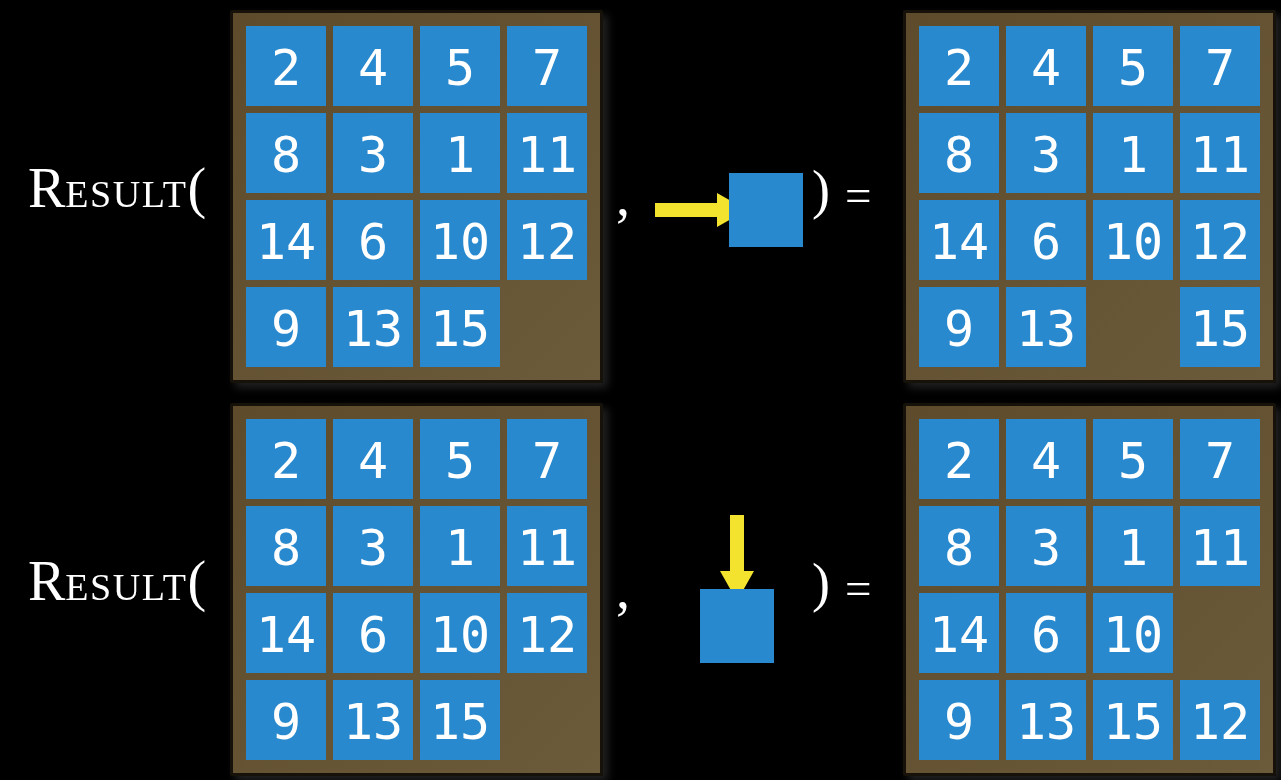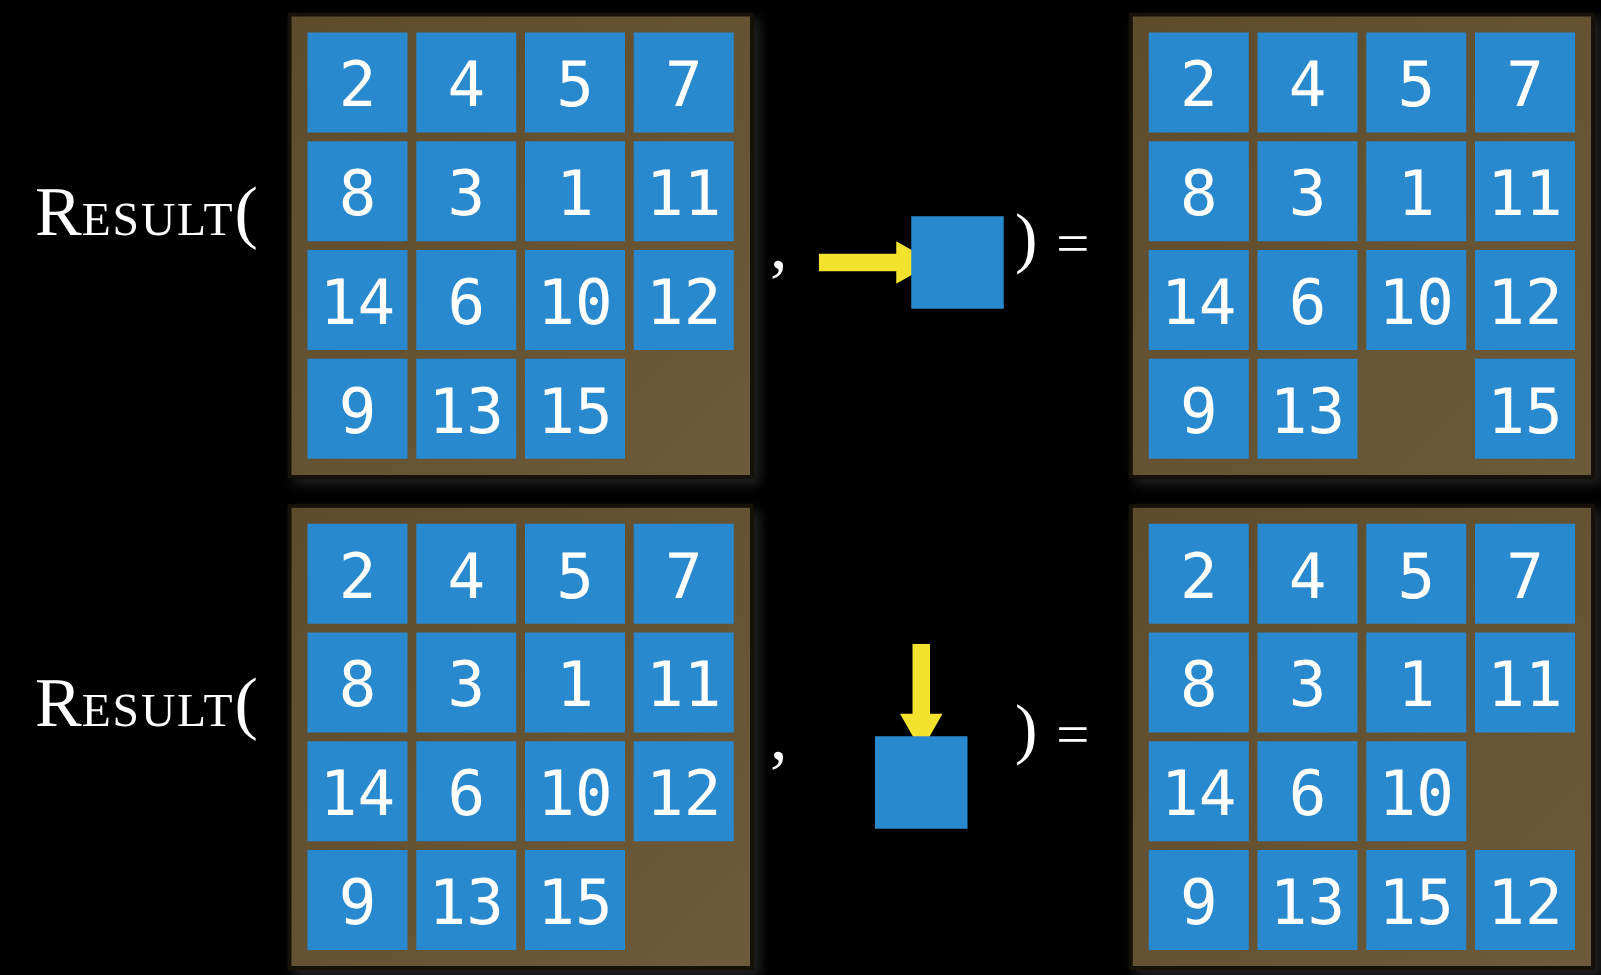--- a/index.html
+++ b/index.html
@@ -12,21 +12,21 @@
     font-family: "Liberation Serif", "DejaVu Serif", serif;
     color: #ffffff;
   }
   .equation {
     position: absolute; left: 0; width: 1281px; height: 387px;
   }
   .eq-0 { top: 0; }
   .eq-1 { top: 393px; }
 
   .fn-label {
-    position: absolute; left: 28px; top: 142px;
+    position: absolute; left: 28px; top: 160px;
     line-height: 1; white-space: nowrap; color: #fff;
   }
   .lbl-initial, .lbl-paren { font-size: 56px; }
   .lbl-rest { font-size: 38px; letter-spacing: 1.5px; }
 
   .board {
     position: absolute; top: 10px;
     box-sizing: content-box;
     width: 341px; height: 341px; padding: 13px;
     border: 3px solid #16120a; border-radius: 2px;

